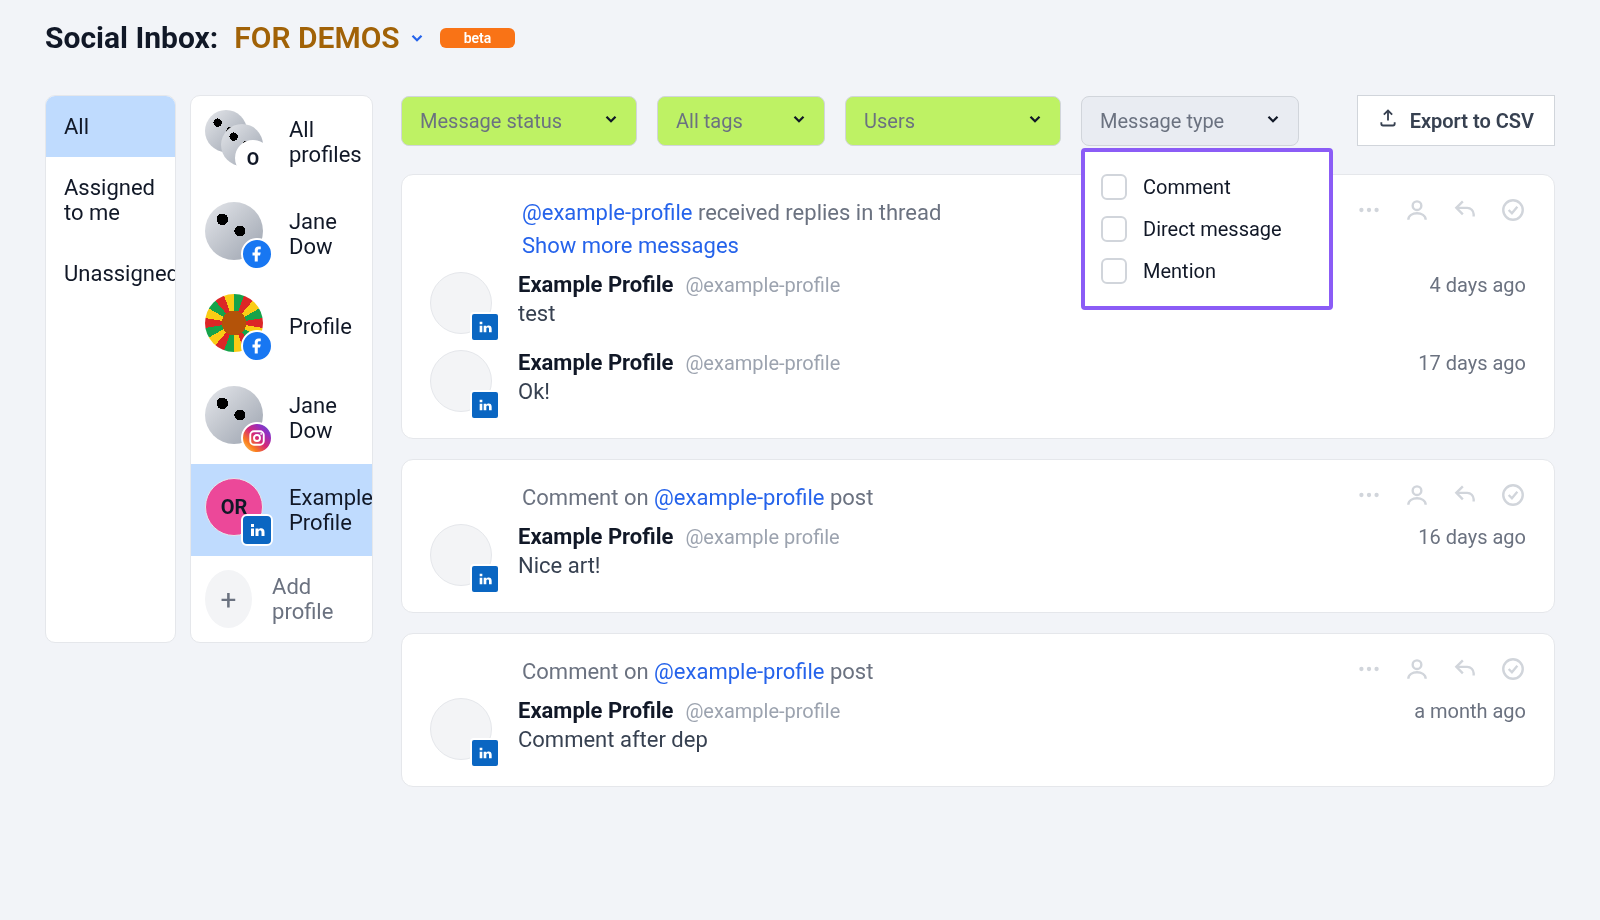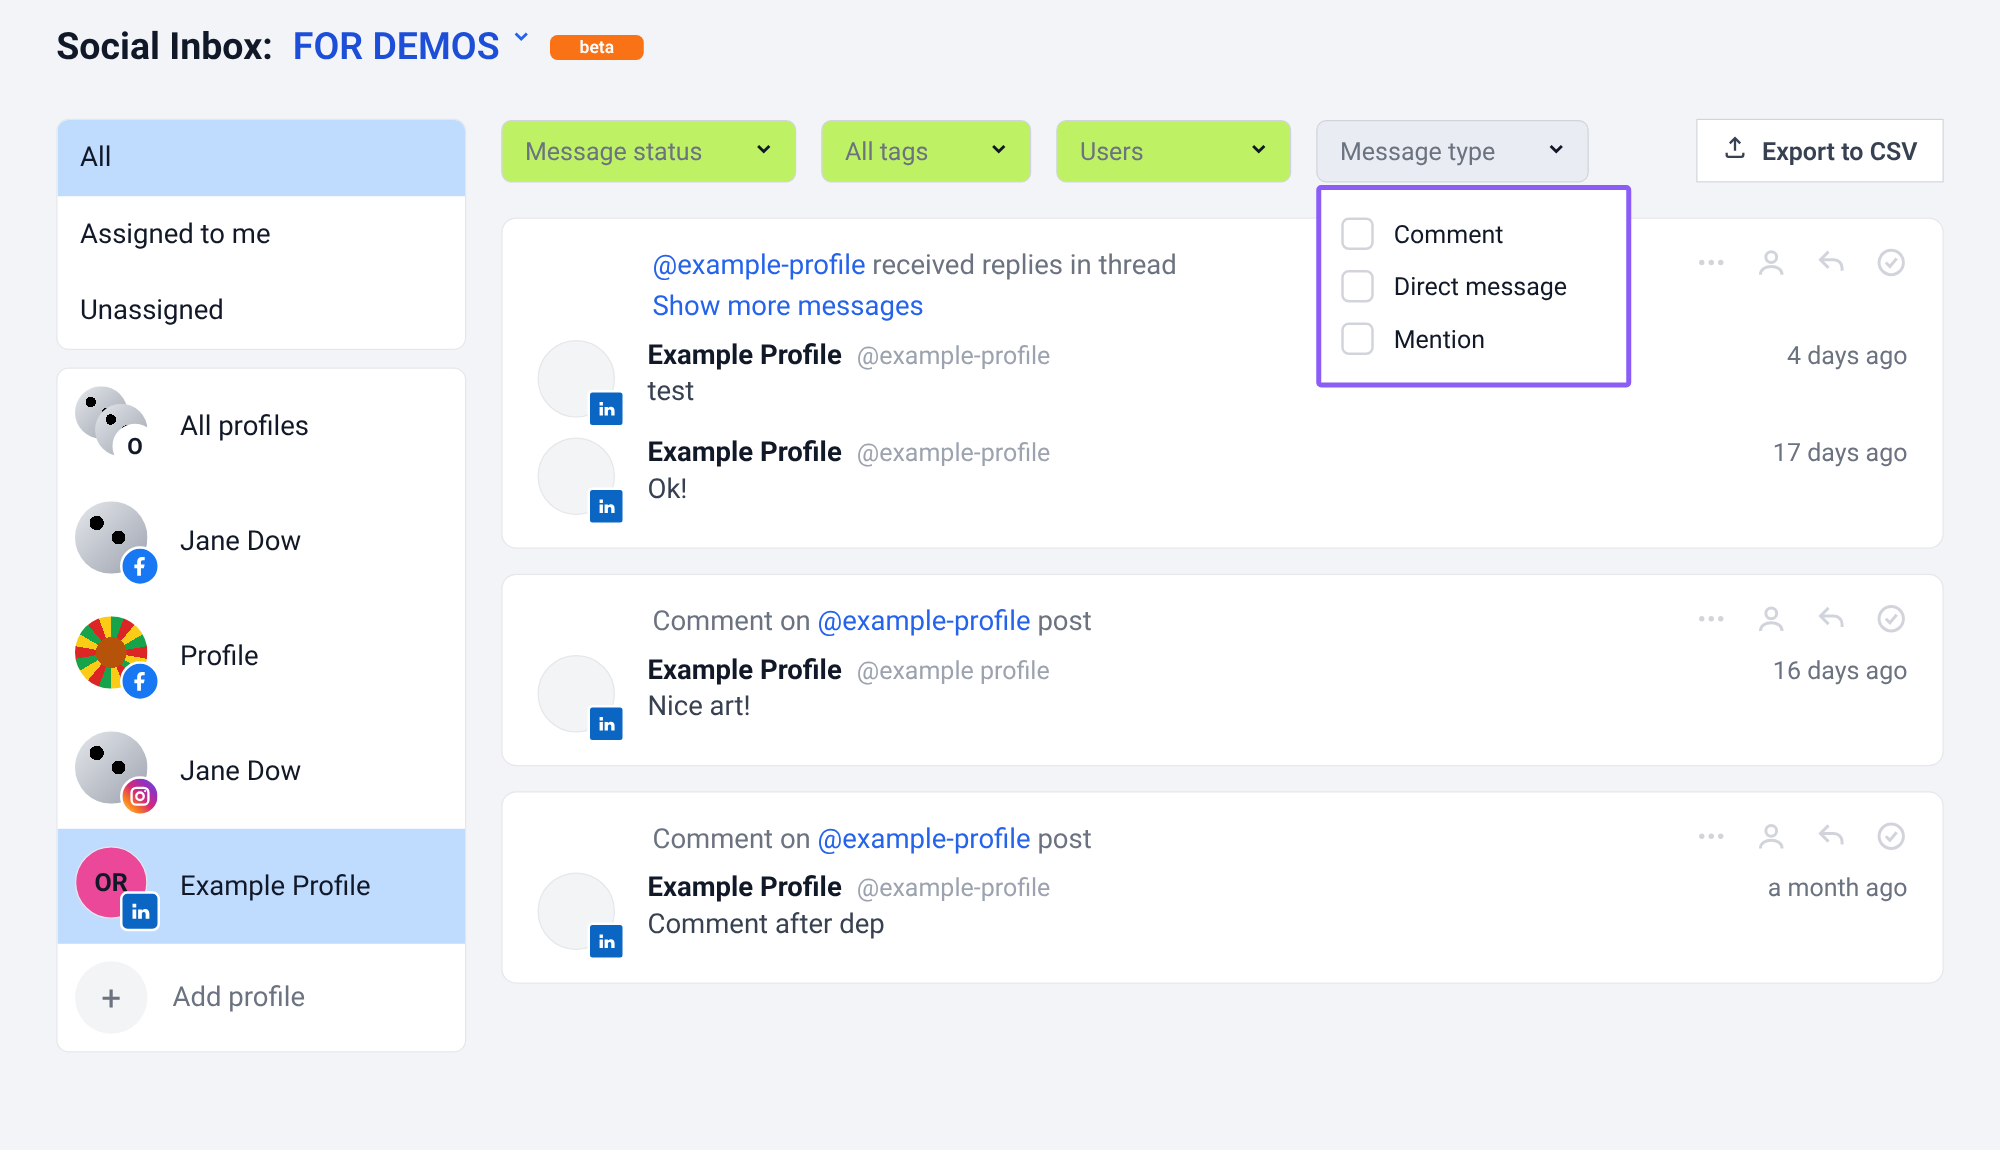--- a/index.html
+++ b/index.html
@@ -21,39 +21,39 @@
     padding-left: 0px;
   }
   .header-title {
     font-size: 30px;
     font-weight: 700;
     color: #111827;
   }
   .header-sub {
     font-size: 30px;
     font-weight: 600;
-    color: #1d4ed8;
+    color: #a16207;
     margin-left: 6px;
     display:flex;
-    align-items:flex-start;
+    align-items:center;
     gap:8px;
   }
   .chev { width:18px; height:18px; display:flex; align-items:center; }
   .beta {
     background: #f97316;
     color: #fff;
     font-size: 14px;
     font-weight: 600;
     border-radius: 6px;
     padding: 2px 24px;
     margin-left: 4px;
   }
   
   .layout { display: flex; gap: 28px; align-items:flex-start; }
-  .sidebar { width: 328px; flex: 0 0 328px; display:flex; flex-direction:column; gap:14px; }
+  .sidebar { width: 328px; flex: 0 0 328px; display:flex; flex-direction:row; gap:14px; }
   .main { flex: 1; min-width:0; position:relative; }
 
   .card {
     background: #fff;
     border: 1px solid #e5e7eb;
     border-radius: 10px;
     overflow: hidden;
   }
   .side-item {
     padding: 18px 18px;
@@ -306,21 +306,21 @@
         <span class="chevd"><svg viewBox="0 0 24 24" width="18" height="18" fill="none" stroke="#111827" stroke-width="3">
               <polyline points="6 9 12 15 18 9"></polyline>
             </svg></span>
       </div>
       <div class="select" style="width:168px">
         <span>All tags</span>
         <span class="chevd"><svg viewBox="0 0 24 24" width="18" height="18" fill="none" stroke="#111827" stroke-width="3">
               <polyline points="6 9 12 15 18 9"></polyline>
             </svg></span>
       </div>
-      <div class="select" style="width:188px">
+      <div class="select" style="width:216px">
         <span>Users</span>
         <span class="chevd"><svg viewBox="0 0 24 24" width="18" height="18" fill="none" stroke="#111827" stroke-width="3">
               <polyline points="6 9 12 15 18 9"></polyline>
             </svg></span>
       </div>
       <div class="dd-wrap">
         <div class="select open" style="width:218px">
           <span>Message type</span>
           <span class="chevd"><svg viewBox="0 0 24 24" width="18" height="18" fill="none" stroke="#111827" stroke-width="3">
                 <polyline points="6 9 12 15 18 9"></polyline>

